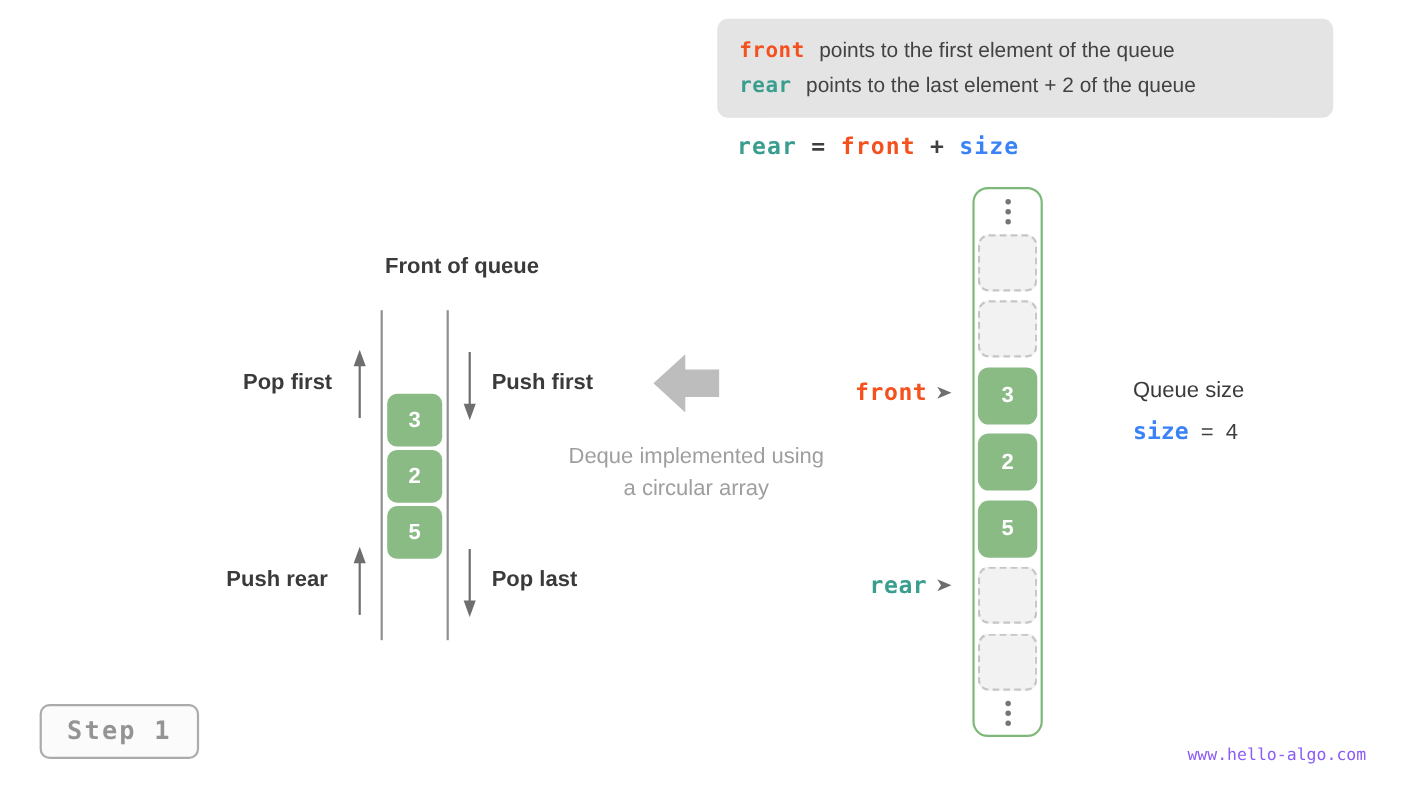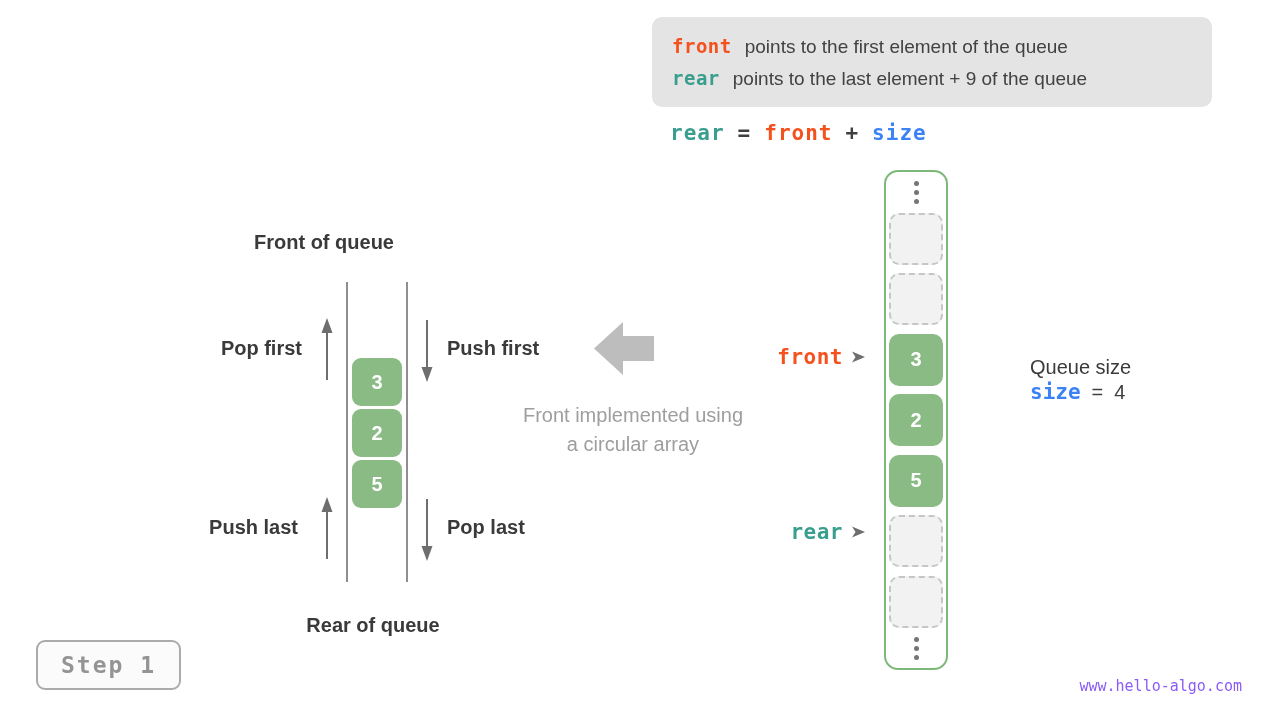--- a/index.html
+++ b/index.html
@@ -67,21 +67,21 @@
   .pointer {
     position:absolute; left:696px; width:170px; height:26px;
     display:flex; align-items:center; justify-content:flex-end; gap:9px;
     font-family:"DejaVu Sans Mono", monospace; font-weight:bold;
     font-size:21px; letter-spacing:0.5px;
   }
   .pointer-front { top:344px; color:#f4511e; }
   .pointer-rear  { top:519px; color:#3a9e8e; }
 
   
-  .qsize-title { position:absolute; left:1030px; top:344px; font-size:20px; color:#3a3a3a;margin-top:12px; }
+  .qsize-title { position:absolute; left:1030px; top:344px; font-size:20px; color:#3a3a3a; }
   .qsize-formula {
     position:absolute; left:1030px; top:380px; display:flex; gap:11px;
     align-items:baseline; font-size:20px; color:#3f3f3f;
   }
   .qsize-formula .var { font-family:"DejaVu Sans Mono", monospace; font-weight:bold; font-size:21px; }
 
   
   .step {
     position:absolute; left:36px; top:640px; width:145px; height:50px;
     background:#fbfbfb; border:2px solid #ababab; border-radius:9px;
@@ -101,49 +101,48 @@
 
 <div class="canvas">
 
   <div class="legend">
     <div class="legend-row">
       <span class="mono legend-term c-orange">front</span>
       <span>points to the first element of the queue</span>
     </div>
     <div class="legend-row">
       <span class="mono legend-term c-teal">rear</span>
-      <span>points to the last element + 9 of the queue</span>
+      <span>points to the last element + 2 of the queue</span>
     </div>
   </div>
 
   <div class="formula">
     <span class="c-teal">rear</span>
     <span class="c-dark">=</span>
     <span class="c-orange">front</span>
     <span class="c-dark">+</span>
     <span class="c-blue">size</span>
   </div>
 
-  <div class="bold-label" style="left:254px; top:231px; width:206px; text-align:left;">Front of queue</div>
+  <div class="bold-label" style="left:284px; top:231px; width:206px; text-align:right;">Front of queue</div>
 
   <div class="vline" style="left:346px;"></div>
   <div class="vline" style="left:406px;"></div>
 
   <div class="stack" id="stack">
       <div class="stack-cell">3</div>
       <div class="stack-cell">2</div>
       <div class="stack-cell">5</div>
     </div>
 
   <div class="bold-label" style="left:154px; top:337px; width:148px; text-align:right;">Pop first</div>
   <div class="bold-label" style="left:447px; top:337px;">Push first</div>
-  <div class="bold-label" style="left:146px; top:516px; width:152px; text-align:right;">Push last</div>
+  <div class="bold-label" style="left:146px; top:516px; width:152px; text-align:right;">Push rear</div>
   <div class="bold-label" style="left:447px; top:516px;">Pop last</div>
 
-  <div class="bold-label" style="left:270px; top:614px; width:206px; text-align:center;">Rear of queue</div>
 
   <svg class="arr" style="left:321px; top:318px;" width="12" height="62">
     <polygon points="6,0 0.5,15 11.5,15" fill="#6e6e6e"></polygon>
     <rect x="5" y="11" width="2" height="51" fill="#6e6e6e"></rect>
   </svg>
   <svg class="arr" style="left:421px; top:320px;" width="12" height="62">
     <rect x="5" y="0" width="2" height="51" fill="#6e6e6e"></rect>
     <polygon points="6,62 0.5,47 11.5,47" fill="#6e6e6e"></polygon>
   </svg>
   <svg class="arr" style="left:321px; top:497px;" width="12" height="62">
@@ -153,21 +152,21 @@
   <svg class="arr" style="left:421px; top:499px;" width="12" height="62">
     <rect x="5" y="0" width="2" height="51" fill="#6e6e6e"></rect>
     <polygon points="6,62 0.5,47 11.5,47" fill="#6e6e6e"></polygon>
   </svg>
 
   <svg class="arr" style="left:594px; top:322px;" width="60" height="53">
     <polygon points="60,14 29,14 29,0 0,26.5 29,53 29,39 60,39" fill="#bdbdbd"></polygon>
   </svg>
 
   <div class="caption">
-    <div>Front implemented using</div>
+    <div>Deque implemented using</div>
     <div>a circular array</div>
   </div>
 
   <div class="array" id="array">
       <div class="ellipsis">
         <div class="dot"></div>
         <div class="dot"></div>
         <div class="dot"></div>
       </div>
       <div class="cell empty"></div>

